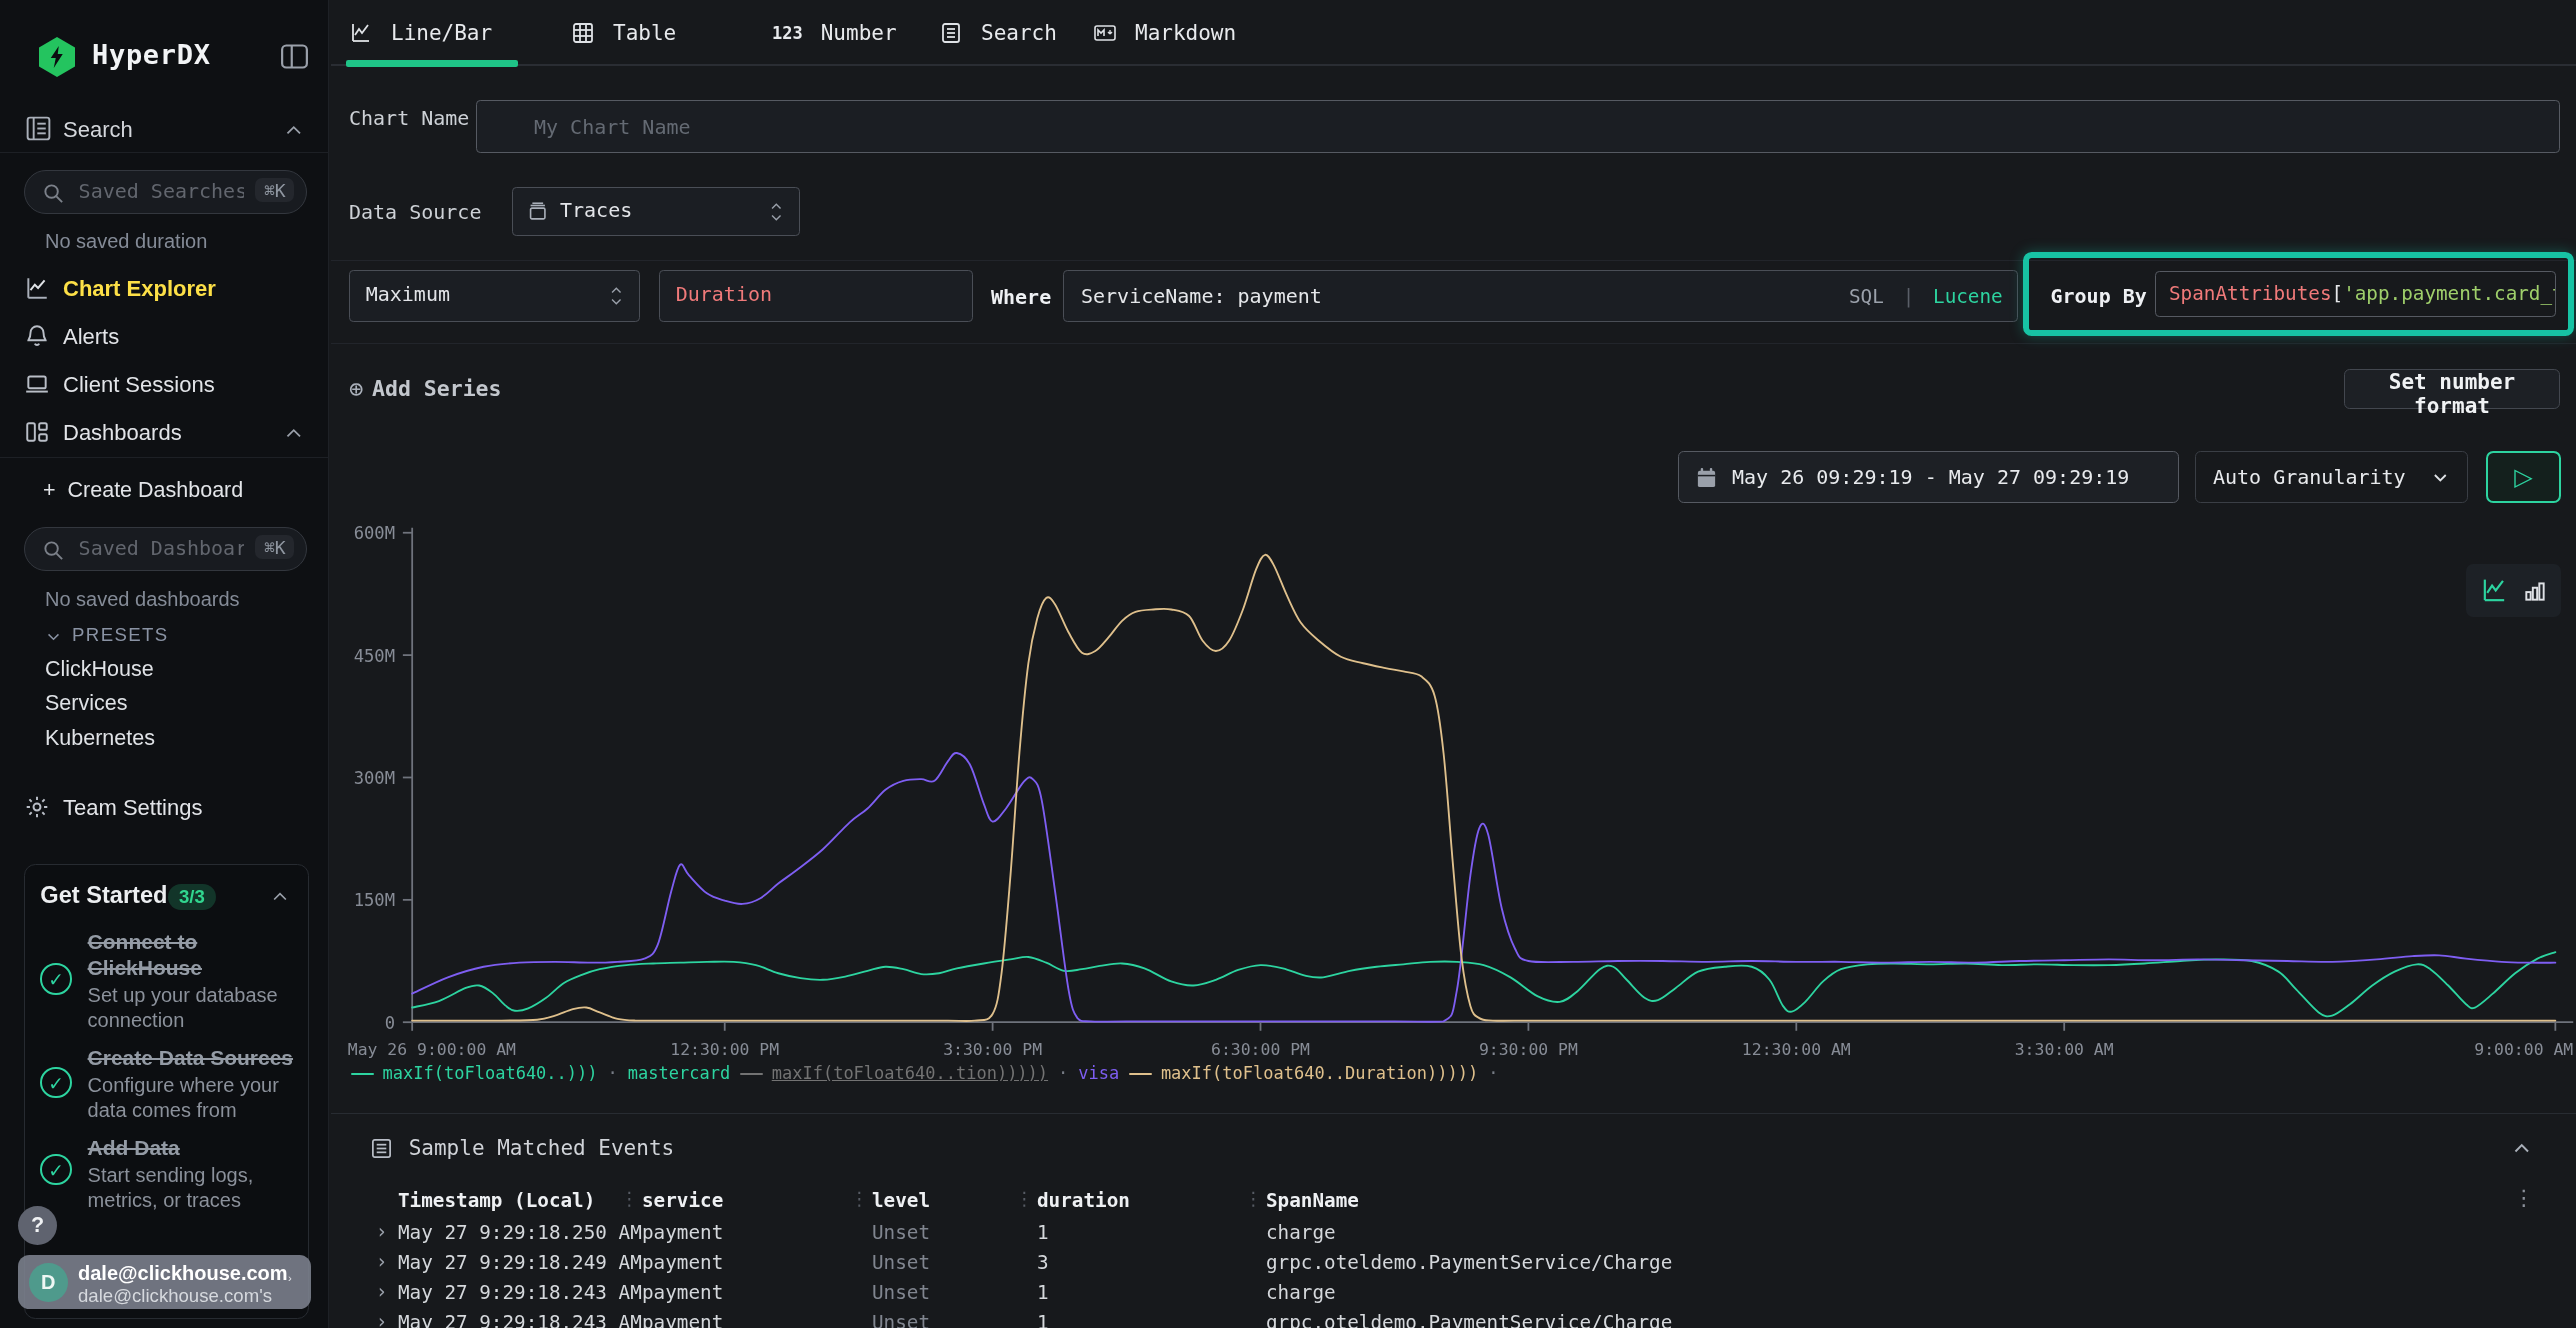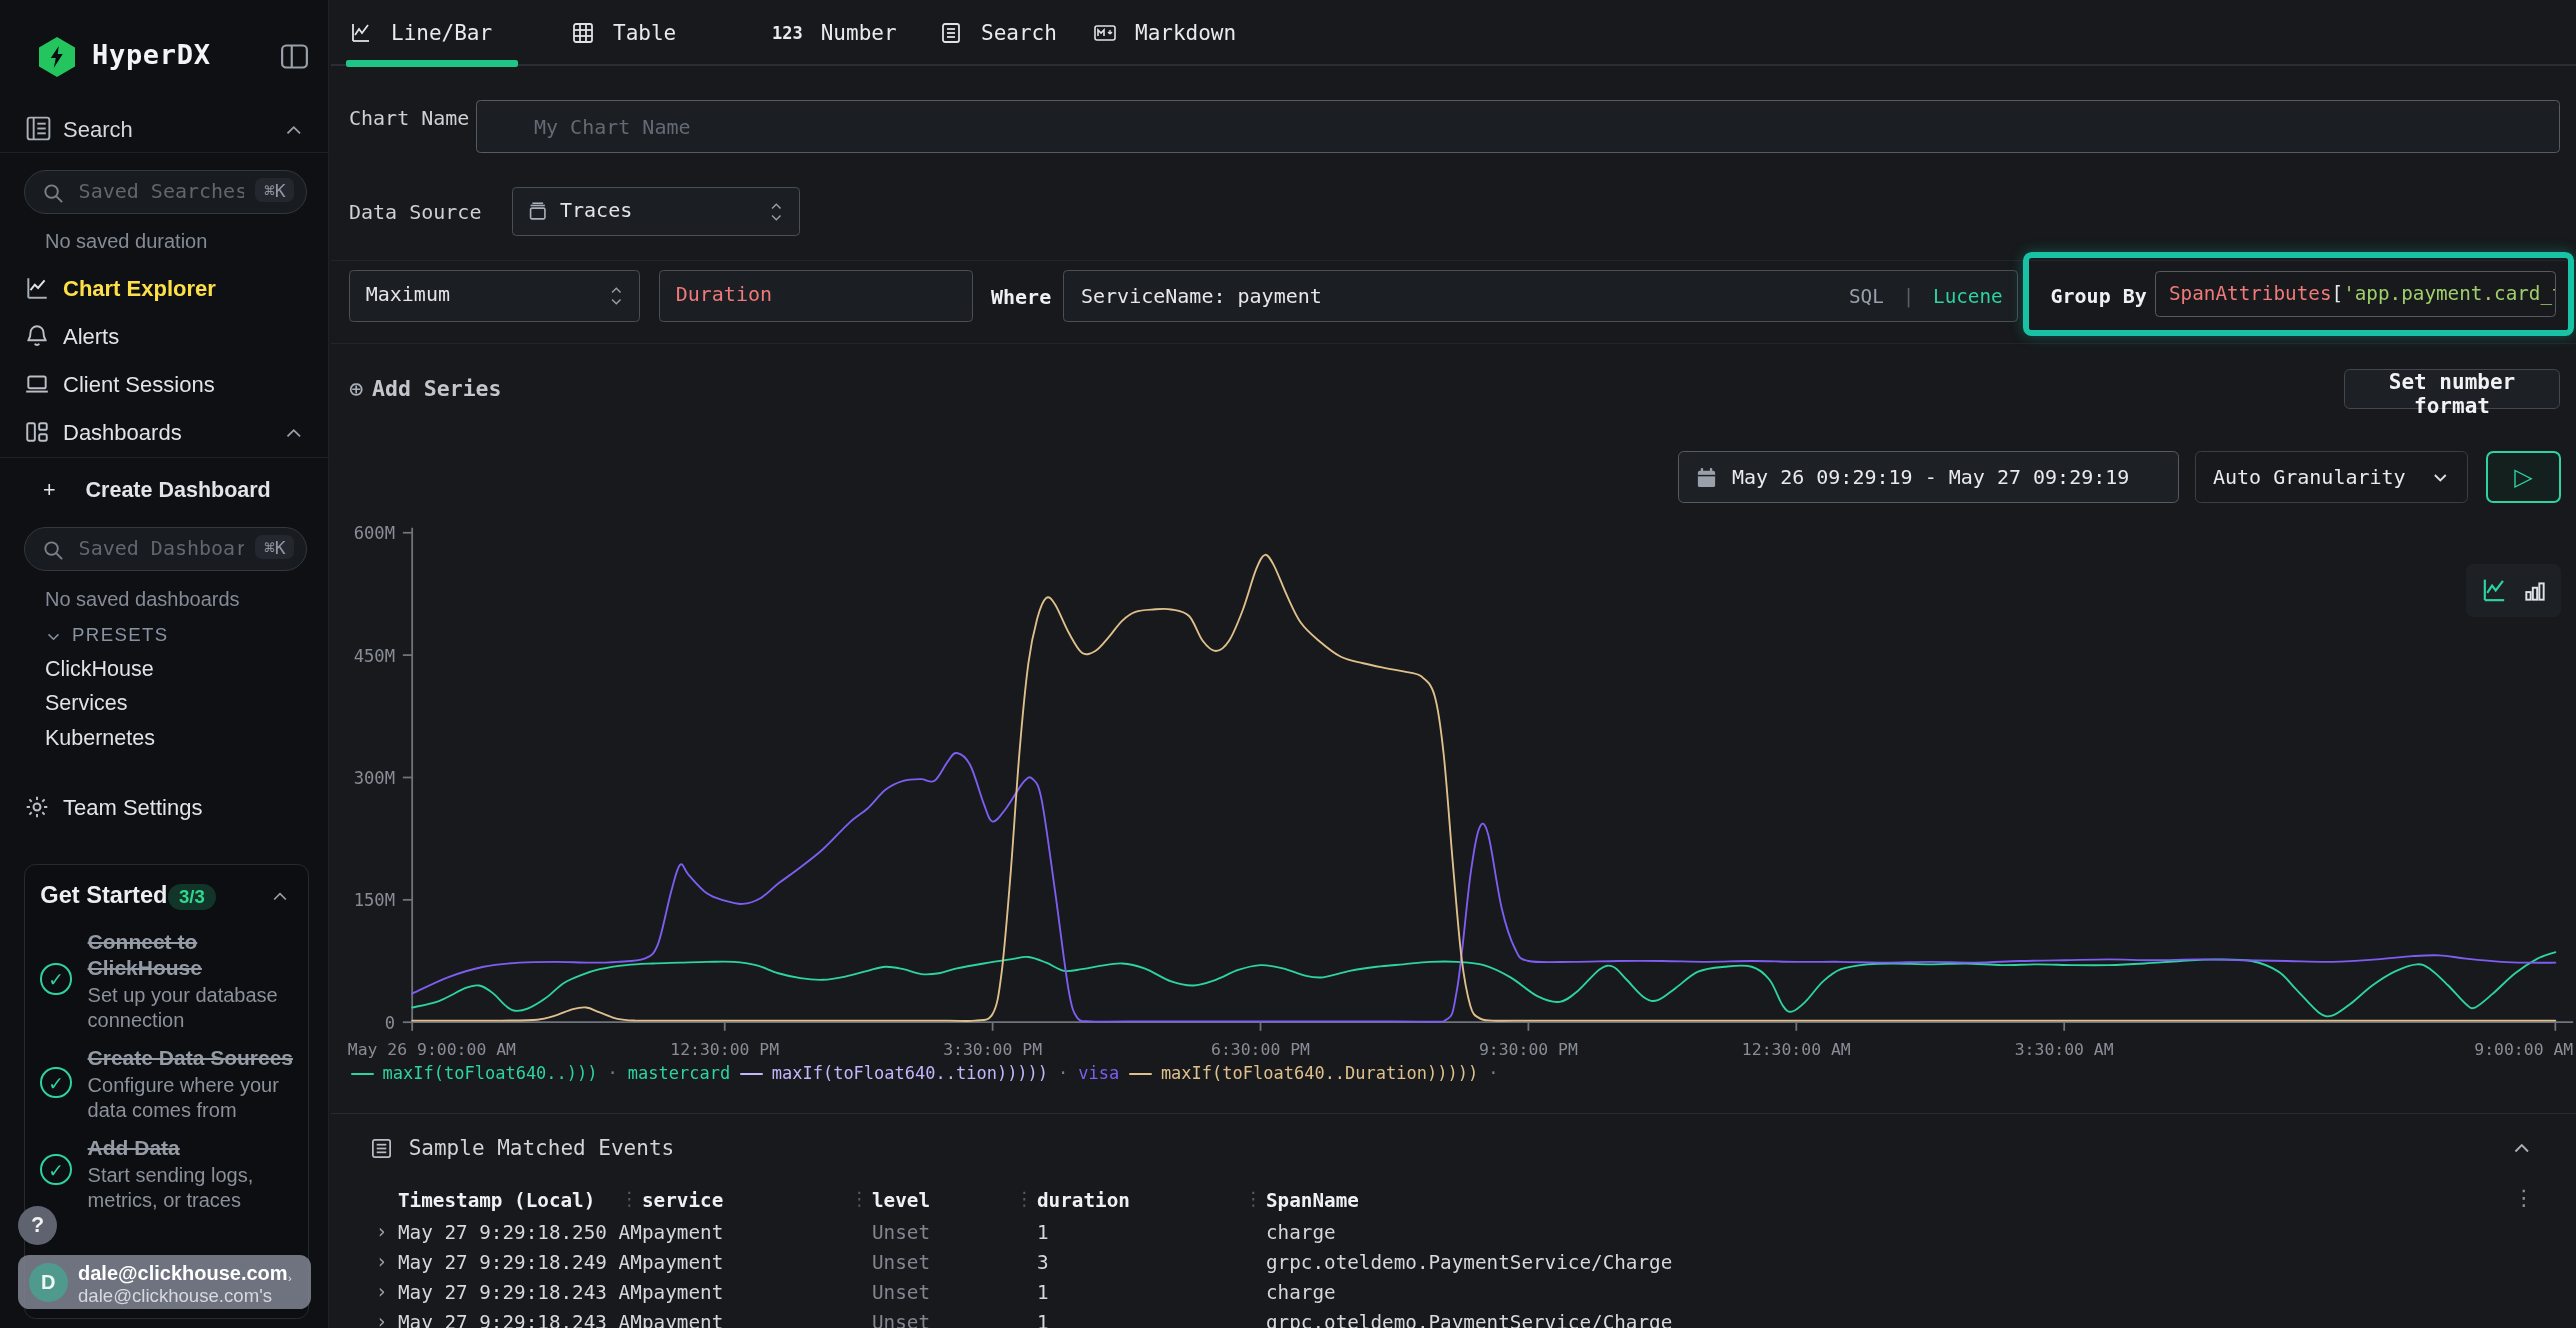--- a/index.html
+++ b/index.html
@@ -184,21 +184,21 @@
       <span class="ch">
         <svg class="icon" viewBox="0 0 24 24" fill="none" stroke="currentColor" stroke-width="2">
             <path d="M5 15l7-7 7 7"></path>
           </svg>
       </span>
     </div>
     <div class="divider" style="top:457px;"></div>
 
     <div class="side-note sans" style="top:478px; left:43px; color:#e2e4e8; font-size:21.5px;">
       <span>+</span>
-      <span style="margin-left:24px;font-weight:bold;">Create Dashboard</span>
+      <span style="margin-left:6px;">Create Dashboard</span>
     </div>
 
     <div class="pill" style="top:527px;">
       <span class="mag">
         <svg class="icon" viewBox="0 0 24 24" fill="none" stroke="currentColor" stroke-width="2">
             <circle cx="10" cy="10" r="6.5"></circle>
             <line x1="15" y1="15" x2="21" y2="21"></line>
           </svg>
       </span>
       <input type="text" placeholder="Saved Dashboards" style="">
@@ -445,21 +445,21 @@
         <text x="3115" y="759" fill="#878c96" font-size="23" font-family="&quot;DejaVu Sans Mono&quot;,monospace" text-anchor="end">9:00:00 AM</text>
         <path d="M95 692.48C101.2 691.0 120.0 687.9 132.4 683.4C144.9 678.8 160.5 668.7 169.9 665.1C179.2 661.5 182.4 660.6 188.6 661.7C194.8 662.8 201.1 667.2 207.3 672.0C213.6 676.7 220.8 686.0 226.0 690.2C231.2 694.4 233.3 696.5 238.5 697.0C243.7 697.6 249.9 696.7 257.2 693.6C264.5 690.6 273.9 684.7 282.2 678.8C290.5 672.9 298.8 663.6 307.1 658.3C315.5 653.0 323.8 650.1 332.1 646.9C340.4 643.6 346.7 641.2 357.1 638.9C367.5 636.6 382.0 634.5 394.5 633.2C407.0 631.9 419.5 631.5 431.9 630.9C444.4 630.3 456.9 630.2 469.4 629.8C481.9 629.4 494.3 628.8 506.8 628.6C519.3 628.5 532.8 627.9 544.3 628.6C555.7 629.4 565.0 630.5 575.4 633.2C585.8 635.9 596.2 641.6 606.6 644.6C617.0 647.6 627.4 649.9 637.8 651.4C648.2 653.0 658.6 654.1 669.0 653.7C679.4 653.3 689.8 651.3 700.2 649.2C710.6 647.1 722.1 643.5 731.4 641.2C740.8 638.9 748.1 635.9 756.4 635.5C764.7 635.1 773.0 637.2 781.4 638.9C789.7 640.6 798.0 644.8 806.3 645.7C814.6 646.7 823.0 645.9 831.3 644.6C839.6 643.3 845.8 640.0 856.2 637.8C866.6 635.5 881.2 633.0 893.7 630.9C906.1 628.8 920.7 626.7 931.1 625.2C941.5 623.7 947.7 621.0 956.1 621.8C964.4 622.6 972.7 626.5 981.0 629.8C989.3 633.0 997.7 639.7 1006.0 641.2C1014.3 642.7 1022.6 640.0 1030.9 638.9C1039.3 637.8 1046.5 635.7 1055.9 634.3C1065.3 633.0 1076.7 630.3 1087.1 630.9C1097.5 631.5 1106.9 633.6 1118.3 637.8C1129.7 641.9 1144.3 652.0 1155.7 656.0C1167.2 660.0 1176.5 662.1 1186.9 661.7C1197.3 661.3 1207.7 657.3 1218.1 653.7C1228.5 650.1 1238.9 643.5 1249.3 640.0C1259.7 636.6 1270.1 633.6 1280.5 633.2C1290.9 632.8 1301.3 635.3 1311.7 637.8C1322.1 640.2 1333.6 645.9 1342.9 648.0C1352.3 650.1 1357.5 651.4 1367.9 650.3C1378.3 649.2 1392.8 643.7 1405.3 641.2C1417.8 638.7 1430.3 637.0 1442.8 635.5C1455.2 634.0 1467.7 633.2 1480.2 632.1C1492.7 630.9 1505.1 629.2 1517.6 628.6C1530.1 628.1 1542.6 627.9 1555.1 628.6C1567.5 629.4 1580.0 629.6 1592.5 633.2C1605.0 636.8 1617.5 643.1 1629.9 650.3C1642.4 657.5 1655.9 670.8 1667.4 676.5C1678.8 682.2 1689.2 685.6 1698.6 684.5C1707.9 683.4 1714.2 677.3 1723.5 669.7C1732.9 662.1 1746.4 644.6 1754.7 638.9C1763.0 633.2 1767.2 633.0 1773.4 635.5C1779.7 638.0 1784.9 646.5 1792.2 653.7C1799.4 660.9 1809.8 674.0 1817.1 678.8C1824.4 683.5 1828.6 684.5 1835.8 682.2C1843.1 679.9 1851.4 671.8 1860.8 665.1C1870.2 658.5 1880.6 647.3 1892.0 642.3C1903.4 637.4 1917.0 636.6 1929.4 635.5C1941.9 634.3 1956.5 632.4 1966.9 635.5C1977.3 638.5 1984.6 644.6 1991.8 653.7C1999.1 662.8 2005.4 682.8 2010.6 690.2C2015.8 697.6 2017.8 699.1 2023.0 698.2C2028.2 697.2 2034.5 691.5 2041.8 684.5C2049.0 677.5 2058.4 663.6 2066.7 656.0C2075.0 648.4 2081.3 642.9 2091.7 638.9C2102.1 634.9 2116.6 633.4 2129.1 632.1C2141.6 630.7 2152.0 630.9 2166.5 630.9C2181.1 630.9 2199.8 632.1 2216.5 632.1C2233.1 632.1 2249.7 630.7 2266.4 630.9C2283.0 631.1 2299.7 633.0 2316.3 633.2C2332.9 633.4 2349.6 632.1 2366.2 632.1C2382.8 632.1 2399.5 633.0 2416.1 633.2C2432.8 633.4 2449.4 633.6 2466.0 633.2C2482.7 632.8 2499.3 631.9 2516.0 630.9C2532.6 630.0 2549.2 628.5 2565.9 627.5C2582.5 626.5 2599.2 625.2 2615.8 625.2C2632.4 625.2 2651.1 624.6 2665.7 627.5C2680.3 630.4 2692.7 635.7 2703.1 642.3C2713.5 649.0 2718.7 657.9 2728.1 667.4C2737.5 676.9 2751.0 693.2 2759.3 699.3C2767.6 705.4 2770.7 705.8 2778.0 703.9C2785.3 702.0 2793.6 694.9 2803.0 687.9C2812.3 680.9 2823.8 669.3 2834.2 661.7C2844.6 654.1 2855.0 647.3 2865.4 642.3C2875.8 637.4 2888.3 632.6 2896.6 632.1C2904.9 631.5 2908.0 634.0 2915.3 638.9C2922.6 643.8 2931.9 653.5 2940.3 661.7C2948.6 669.9 2959.0 682.8 2965.2 687.9C2971.4 693.0 2971.4 695.0 2977.7 692.5C2983.9 690.0 2993.3 681.1 3002.6 673.1C3012.0 665.1 3023.4 652.8 3033.8 644.6C3044.2 636.4 3055.7 629.0 3065.0 624.1C3074.4 619.1 3085.8 616.5 3090.0 615.0" fill="none" stroke="#2dd4a0" stroke-width="2.6" stroke-linejoin="round" stroke-linecap="round"></path>
         <path d="M95 673.1C103.3 669.3 128.3 656.6 144.9 650.3C161.6 644.0 178.2 638.9 194.8 635.5C211.5 632.1 228.1 630.9 244.8 629.8C261.4 628.6 278.0 628.6 294.7 628.6C311.3 628.6 330.0 629.8 344.6 629.8C359.1 629.8 369.5 629.6 382.0 628.6C394.5 627.7 410.1 628.1 419.5 624.1C428.8 620.1 431.9 620.3 438.2 604.7C444.4 589.1 451.7 549.2 456.9 530.6C462.1 512.0 465.2 496.8 469.4 493.0C473.5 489.2 475.6 501.2 481.9 507.8C488.1 514.5 498.5 527.0 506.8 532.9C515.1 538.8 523.5 540.7 531.8 543.1C540.1 545.6 548.4 548.3 556.7 547.7C565.0 547.1 573.4 544.5 581.7 539.7C590.0 535.0 598.3 525.7 606.6 519.2C615.0 512.7 621.2 508.9 631.6 501.0C642.0 493.0 656.6 482.5 669.0 471.3C681.5 460.1 696.1 443.2 706.5 433.7C716.9 424.2 723.1 421.9 731.4 414.3C739.8 406.7 748.1 394.6 756.4 388.1C764.7 381.6 773.0 378.0 781.4 375.6C789.7 373.1 799.0 373.3 806.3 373.3C813.6 373.3 818.8 379.7 825.0 375.6C831.3 371.4 838.6 354.7 843.8 348.2C848.9 341.7 851.0 335.8 856.2 336.8C861.4 337.7 868.7 342.1 874.9 353.9C881.2 365.7 888.5 394.4 893.7 407.5C898.9 420.6 900.9 431.4 906.1 432.6C911.3 433.7 917.6 423.6 924.9 414.3C932.1 405.0 943.6 383.5 949.8 376.7C956.1 369.9 958.1 368.9 962.3 373.3C966.5 377.7 969.6 376.7 974.8 402.9C980.0 429.1 987.3 486.5 993.5 530.6C999.7 574.7 1007.0 638.0 1012.2 667.4C1017.4 696.8 1019.5 699.9 1024.7 707.3C1029.9 713.0 1032.0 711.1 1043.4 711.9C1054.9 712.6 1064.2 711.9 1093.3 711.9C1122.5 711.9 1176.5 711.9 1218.1 711.9C1259.7 711.9 1301.3 711.9 1342.9 711.9C1384.5 711.9 1435.5 711.9 1467.7 711.9C1499.9 711.9 1521.8 713.0 1536.3 711.9C1550.9 704.5 1548.8 701.4 1555.1 667.4C1561.3 633.4 1568.6 545.4 1573.8 507.8C1579.0 470.2 1582.1 451.2 1586.3 441.7C1590.4 432.2 1593.5 432.2 1598.7 450.8C1603.9 469.4 1611.2 526.8 1617.5 553.4C1623.7 580.0 1629.9 598.0 1636.2 610.4C1642.4 622.8 1641.4 624.5 1654.9 627.5C1668.4 630.5 1696.5 628.6 1717.3 628.6C1738.1 628.6 1758.9 627.7 1779.7 627.5C1800.5 627.3 1821.3 627.3 1842.1 627.5C1862.9 627.7 1883.7 628.6 1904.5 628.6C1925.3 628.6 1946.1 627.5 1966.9 627.5C1987.7 627.5 2008.5 628.5 2029.3 628.6C2050.1 628.8 2070.9 628.5 2091.7 628.6C2112.5 628.8 2133.3 629.8 2154.1 629.8C2174.9 629.8 2195.7 628.6 2216.5 628.6C2237.3 628.6 2258.1 630.0 2278.9 629.8C2299.7 629.6 2320.5 628.1 2341.3 627.5C2362.0 626.9 2382.8 626.7 2403.6 626.4C2424.4 626.0 2445.2 625.2 2466.0 625.2C2486.8 625.2 2507.6 626.4 2528.4 626.4C2549.2 626.4 2570.0 625.2 2590.8 625.2C2611.6 625.2 2632.4 626.0 2653.2 626.4C2674.0 626.7 2694.8 627.1 2715.6 627.5C2736.4 627.9 2757.2 629.0 2778.0 628.6C2798.8 628.3 2821.7 626.6 2840.4 625.2C2859.1 623.9 2875.8 621.6 2890.3 620.7C2904.9 619.7 2915.3 618.9 2927.8 619.5C2940.3 620.1 2950.6 622.6 2965.2 624.1C2979.8 625.6 3000.6 627.7 3015.1 628.6C3029.7 629.6 3040.1 629.6 3052.6 629.8C3065.0 630.0 3083.8 629.8 3090.0 629.8" fill="none" stroke="#7e5ef2" stroke-width="2.6" stroke-linejoin="round" stroke-linecap="round"></path>
         <path d="M95 710.72C105.4 710.7 136.6 710.7 157.4 710.7C178.2 710.7 201.1 710.9 219.8 710.7C238.5 710.5 257.2 710.7 269.7 709.6C282.2 708.4 286.3 706.4 294.7 703.9C303.0 701.4 312.3 696.7 319.6 694.8C326.9 692.9 332.1 691.7 338.3 692.5C344.6 693.2 349.8 696.7 357.1 699.3C364.3 702.0 373.7 706.5 382.0 708.4C390.3 710.3 392.4 710.3 407.0 710.7C421.5 711.1 448.6 710.7 469.4 710.7C490.2 710.7 511.0 710.7 531.8 710.7C552.6 710.7 573.4 710.7 594.2 710.7C615.0 710.7 635.8 710.7 656.6 710.7C677.4 710.7 698.2 710.7 719.0 710.7C739.8 710.7 760.6 710.7 781.4 710.7C802.2 710.7 827.1 710.7 843.8 710.7C860.4 710.7 870.8 712.2 881.2 710.7C891.6 709.2 899.9 712.6 906.1 701.6C912.4 690.6 914.5 676.9 918.6 644.6C922.8 612.3 926.9 559.1 931.1 507.8C935.3 456.5 939.4 386.2 943.6 336.8C947.7 287.4 951.9 242.8 956.1 211.4C960.2 180.1 964.4 163.9 968.5 148.7C972.7 133.5 976.9 123.4 981.0 120.2C985.2 117.0 988.3 121.3 993.5 129.3C998.7 137.3 1006.0 156.9 1012.2 168.1C1018.5 179.3 1024.7 192.2 1030.9 196.6C1037.2 201.0 1043.4 197.9 1049.7 194.3C1055.9 190.7 1062.1 182.0 1068.4 174.9C1074.6 167.9 1080.9 158.0 1087.1 152.1C1093.3 146.2 1098.5 142.2 1105.8 139.6C1113.1 136.9 1122.5 136.7 1130.8 136.2C1139.1 135.6 1147.4 134.6 1155.7 136.2C1164.0 137.7 1173.4 138.1 1180.7 145.3C1188.0 152.5 1193.2 171.3 1199.4 179.5C1205.6 187.7 1211.9 194.3 1218.1 194.3C1224.4 194.3 1230.6 189.0 1236.8 179.5C1243.1 170.0 1249.3 153.8 1255.6 137.3C1261.8 120.8 1269.1 93.2 1274.3 80.3C1279.5 67.4 1282.6 60.7 1286.8 59.8C1290.9 58.8 1294.0 64.9 1299.2 74.6C1304.4 84.3 1311.7 104.6 1318.0 117.9C1324.2 131.2 1329.4 144.1 1336.7 154.4C1344.0 164.7 1352.3 171.5 1361.6 179.5C1371.0 187.5 1382.4 197.0 1392.8 202.3C1403.2 207.6 1413.6 208.7 1424.0 211.4C1434.4 214.1 1445.9 216.3 1455.2 218.2C1464.6 220.1 1471.9 220.9 1480.2 222.8C1488.5 224.7 1497.9 223.9 1505.1 229.6C1512.4 235.3 1518.7 239.1 1523.9 257.0C1529.1 274.9 1532.2 298.8 1536.3 336.8C1540.5 374.8 1544.7 437.5 1548.8 485.0C1553.0 532.5 1557.1 587.6 1561.3 621.8C1565.5 656.0 1569.6 676.0 1573.8 690.2C1577.9 704.5 1581.1 703.9 1586.3 707.3C1591.5 710.7 1593.5 710.1 1605.0 710.7C1616.4 711.3 1636.2 710.7 1654.9 710.7C1673.6 710.7 1686.1 710.7 1717.3 710.7C1748.5 710.7 1800.5 710.7 1842.1 710.7C1883.7 710.7 1925.3 710.7 1966.9 710.7C2008.5 710.7 2050.1 710.7 2091.7 710.7C2133.3 710.7 2174.9 710.7 2216.5 710.7C2258.1 710.7 2299.7 710.7 2341.3 710.7C2382.8 710.7 2424.4 710.7 2466.0 710.7C2507.6 710.7 2549.2 710.7 2590.8 710.7C2632.4 710.7 2674.0 710.7 2715.6 710.7C2757.2 710.7 2798.8 710.7 2840.4 710.7C2882.0 710.7 2923.6 710.7 2965.2 710.7C3006.8 710.7 3069.2 710.7 3090.0 710.7" fill="none" stroke="#dfc08c" stroke-width="2.6" stroke-linejoin="round" stroke-linecap="round"></path>
       </svg>
 
     <div id="legend">
       <span class="legend-item s0" style="color: rgb(45, 212, 160);"><i class="legend-dash"></i><span>maxIf(toFloat640..)))</span></span>
       <span class="legend-dot">·</span>
       <span class="gname s0" style="color: rgb(45, 212, 160);">mastercard</span>
-      <span class="legend-item s1" style="color: #c4b5fd;"><i class="legend-dash"></i><span>maxIf(toFloat640..tion)))))</span></span>
+      <span class="legend-item s1" style="color: #737373; text-decoration: underline;"><i class="legend-dash"></i><span>maxIf(toFloat640..tion)))))</span></span>
       <span class="legend-dot">·</span>
       <span class="gname s1" style="color: rgb(126, 94, 242);">visa</span>
       <span class="legend-item s2" style="color: rgb(223, 192, 140);"><i class="legend-dash"></i><span>maxIf(toFloat640..Duration)))))</span></span>
       <span class="legend-dot">·</span>
     </div>
 
     <div id="events-divider"></div>
     <div id="events-head">
       <span class="ic">
         <svg class="icon" viewBox="0 0 24 24" fill="none" stroke="currentColor" stroke-width="1.8">

